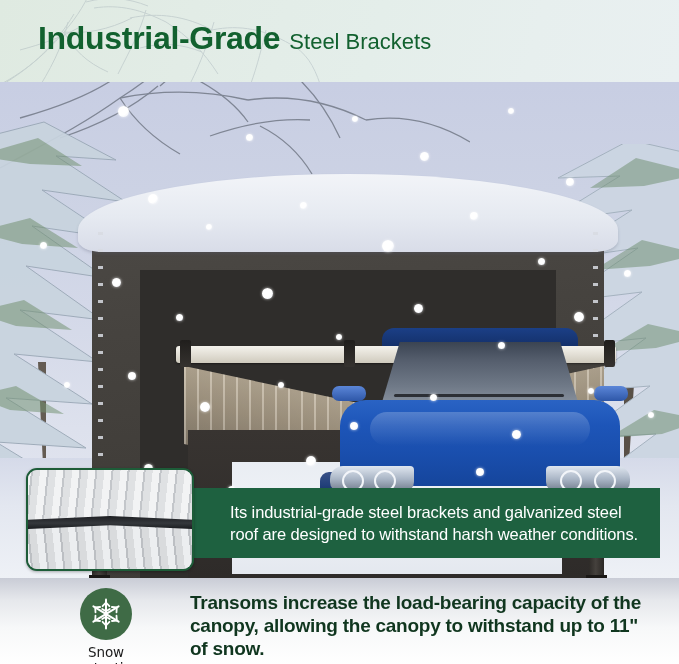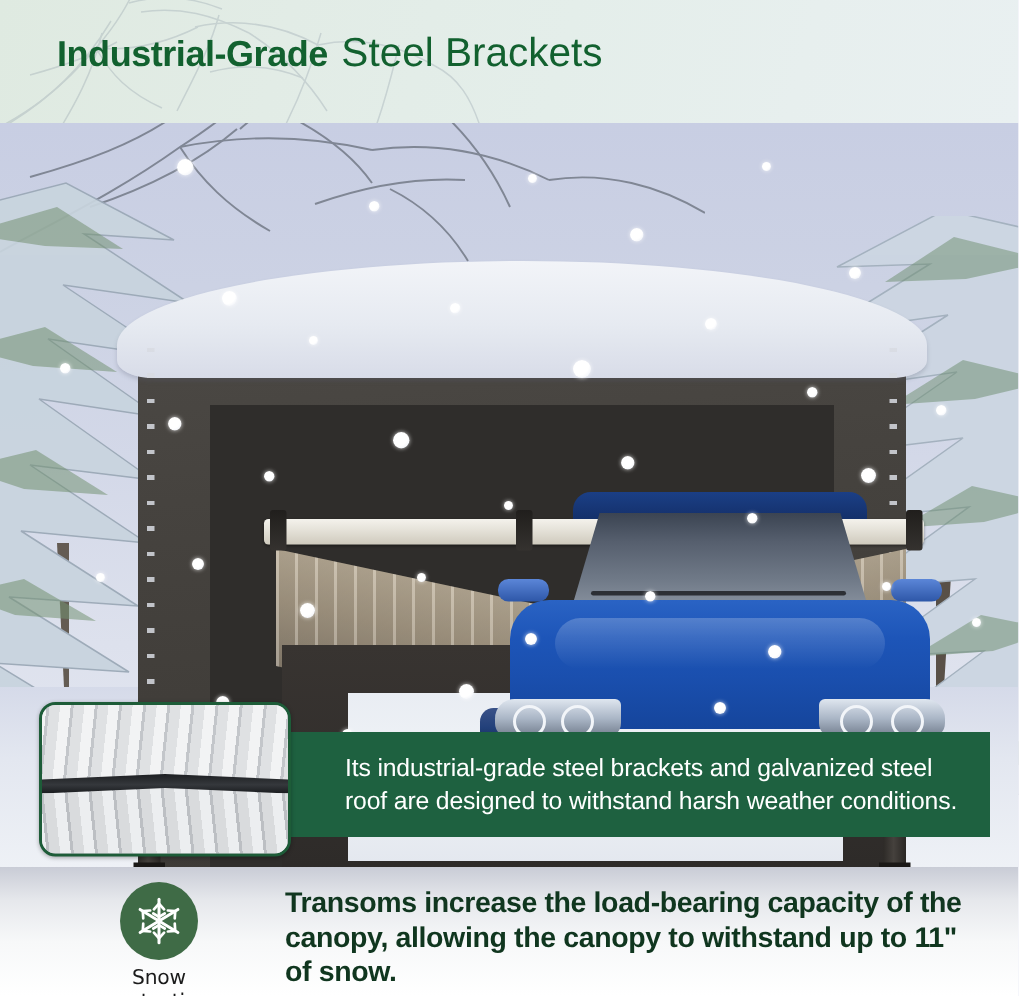--- a/index.html
+++ b/index.html
@@ -35,27 +35,27 @@
     opacity: .42;
   }
   .header-title {
     position: absolute;
     left: 38px; top: 22px;
     white-space: nowrap;
     line-height: 1;
     z-index: 4;
   }
   .title-strong {
-    font-size: 24px;
+    font-size: 32px;
     font-weight: 700;
     color: #12612f;
     letter-spacing: -0.3px;
   }
   .title-light {
-    font-size: 27px;
+    font-size: 22px;
     font-weight: 400;
     color: #12612f;
     letter-spacing: 0px;
     margin-left: 9px;
   }
 
   
   .photo {
     position: absolute;
     left: 0; top: 82px;

